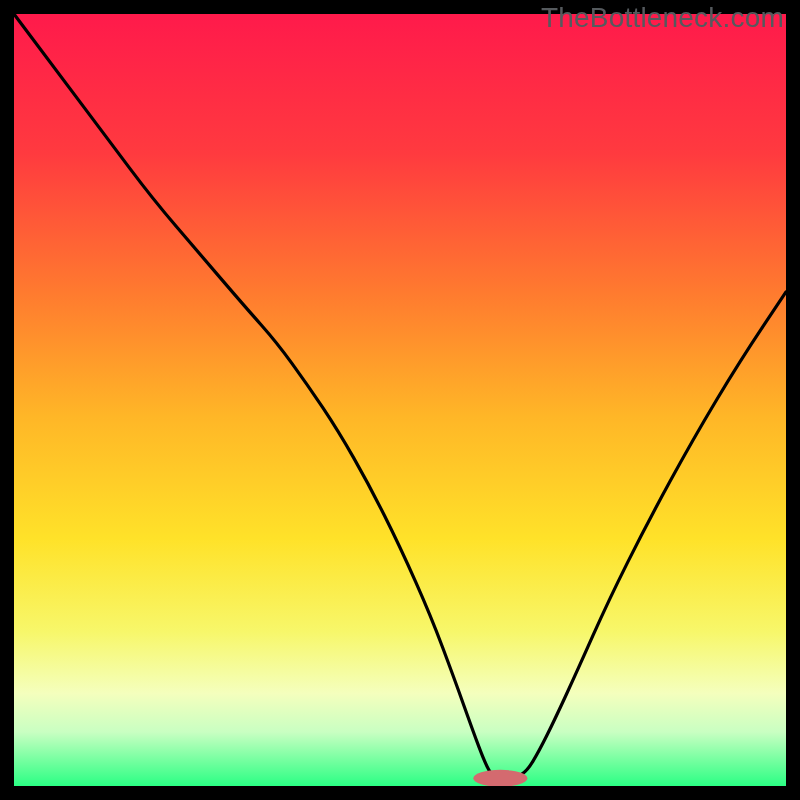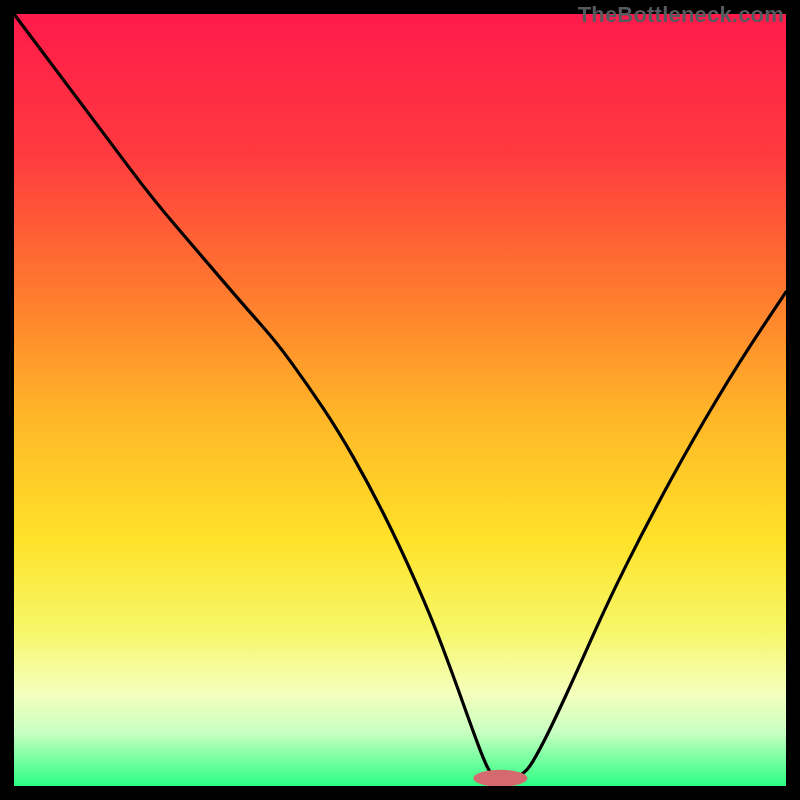--- a/index.html
+++ b/index.html
@@ -21,22 +21,22 @@
     position: absolute;
     left: 14px;
     top: 14px;
     width: 772px;
     height: 772px;
   }
   .watermark {
     position: absolute;
     right: 16px;
     top: 2px;
-    font-size: 22px;
-    font-weight: 700;
+    font-size: 28px;
+    font-weight: 400;
     color: #555a5e;
     letter-spacing: 0.2px;
     z-index: 3;
   }
   svg {
     display: block;
   }
 </style>
 </head>
 <body>

